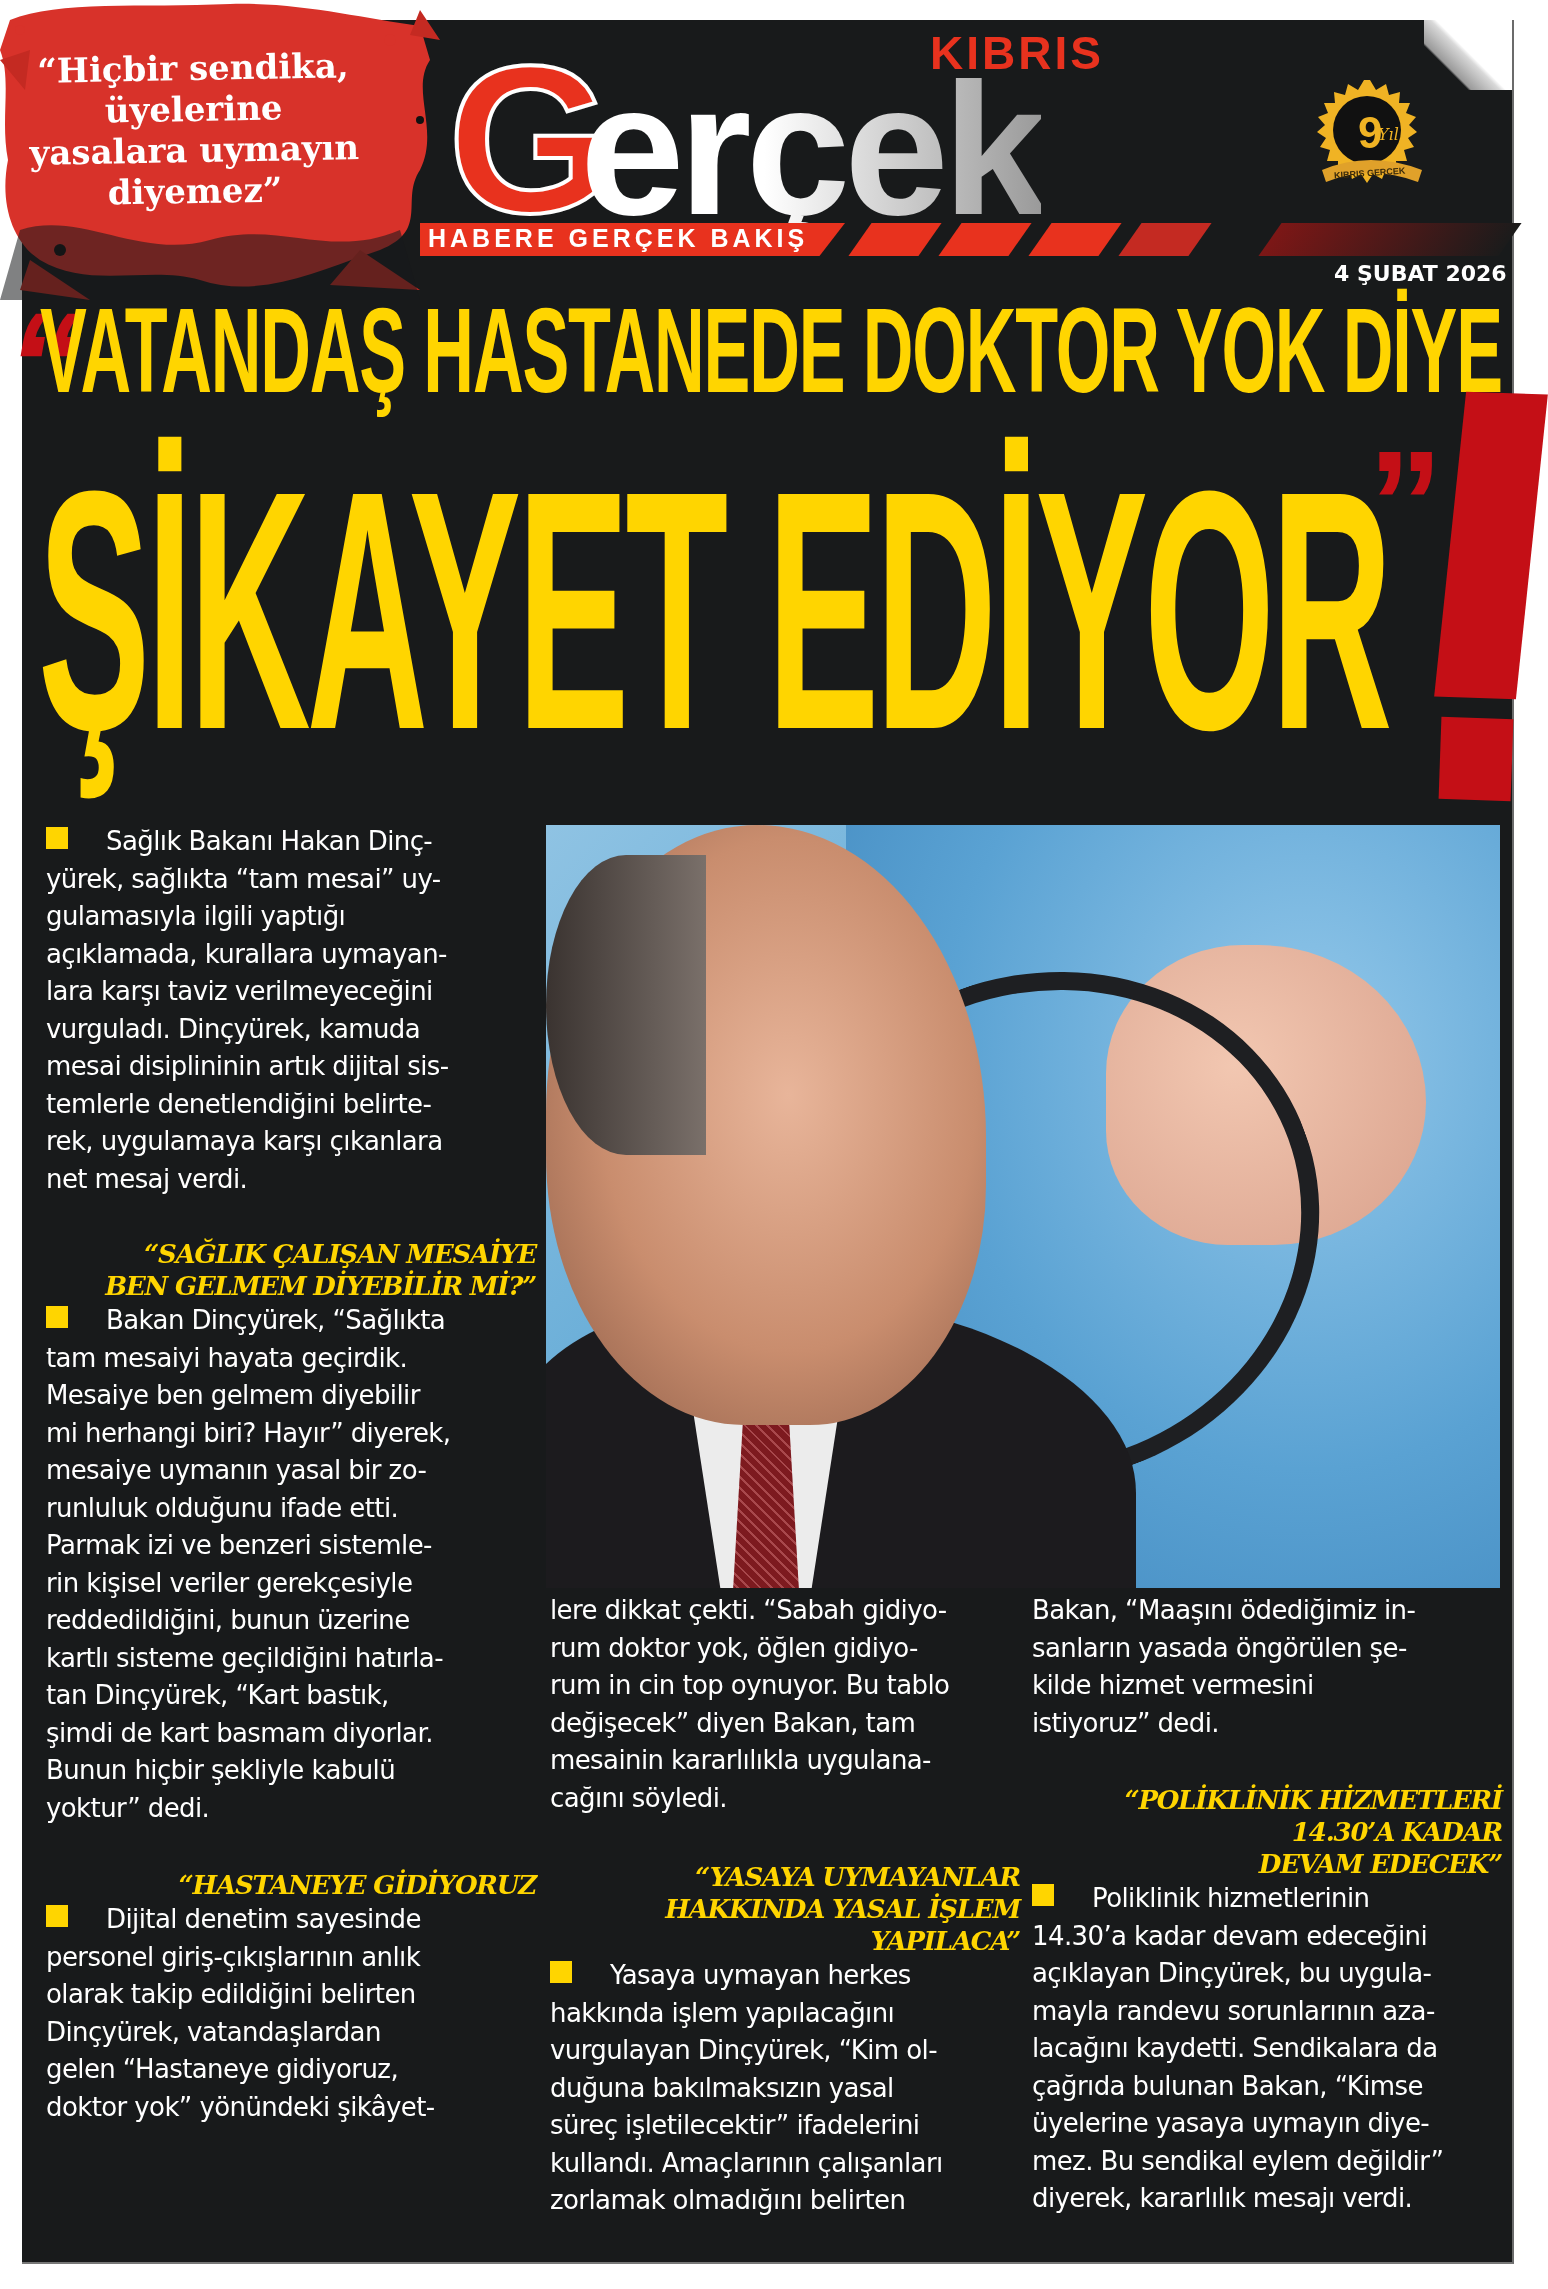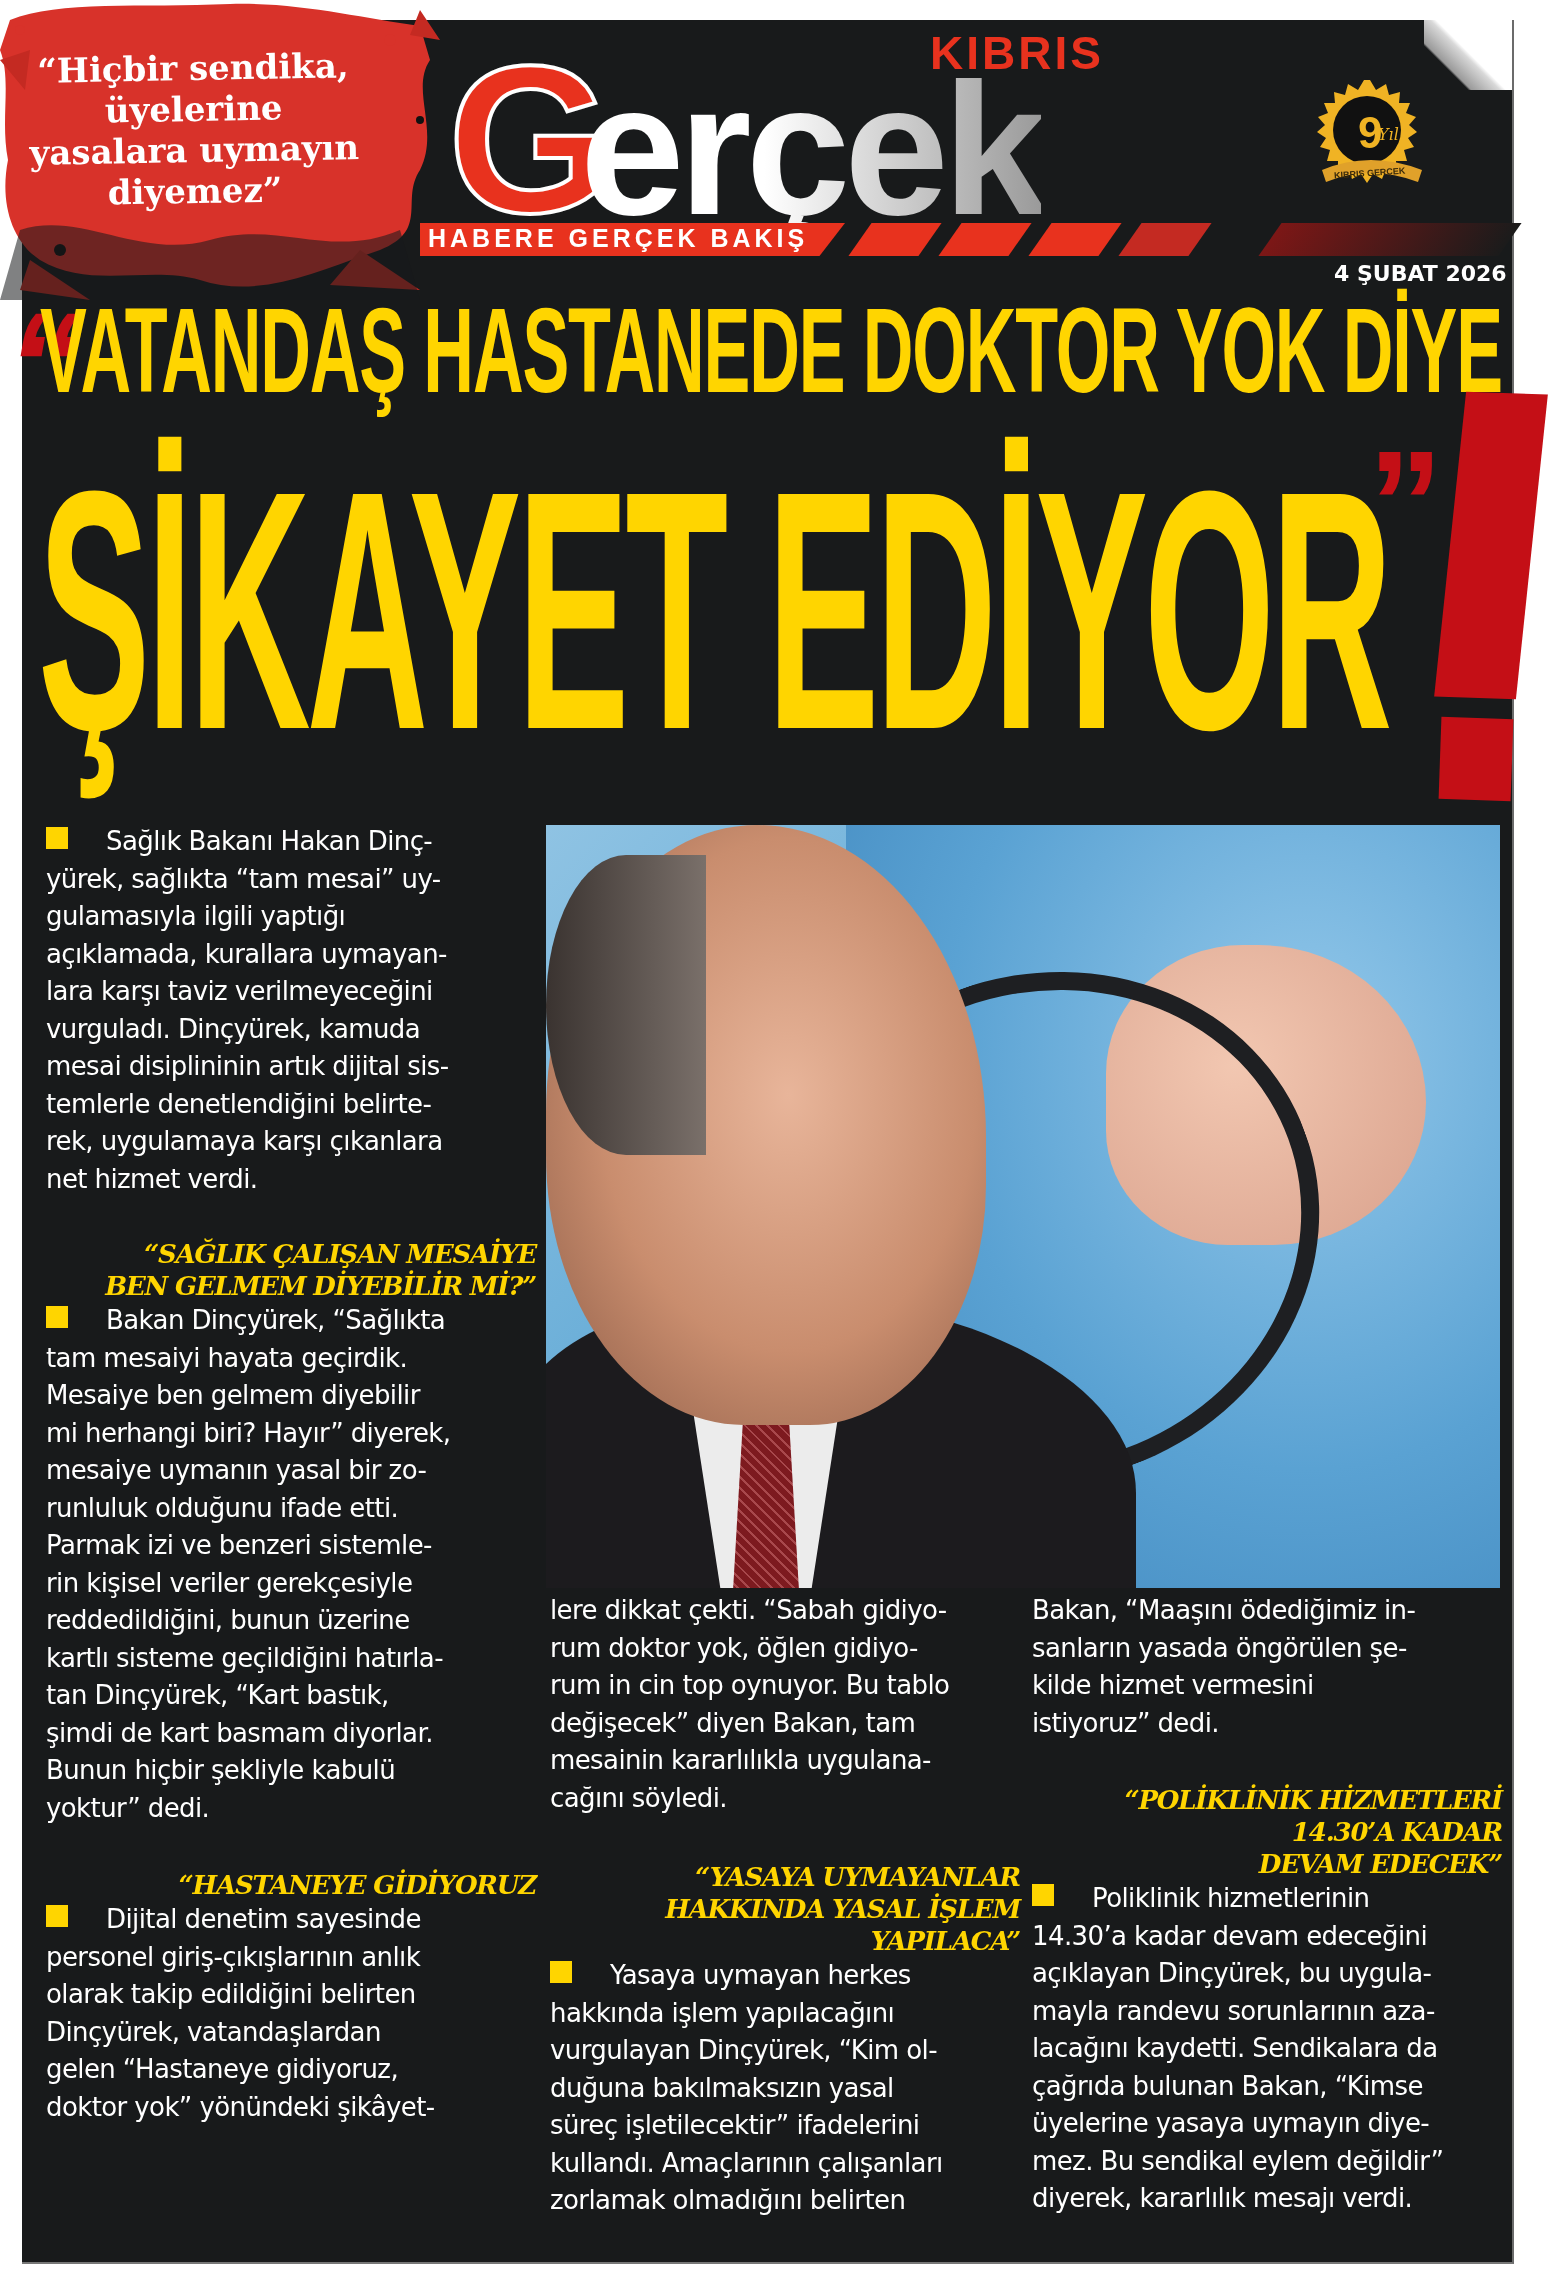--- a/index.html
+++ b/index.html
@@ -111,21 +111,21 @@
   <p>
     <span class="line"><span class="bullet"></span><span>Sağlık Bakanı Hakan Dinç-</span></span>
     <span class="line">yürek, sağlıkta “tam mesai” uy-</span>
     <span class="line">gulamasıyla ilgili yaptığı</span>
     <span class="line">açıklamada, kurallara uymayan-</span>
     <span class="line">lara karşı taviz verilmeyeceğini</span>
     <span class="line">vurguladı. Dinçyürek, kamuda</span>
     <span class="line">mesai disiplininin artık dijital sis-</span>
     <span class="line">temlerle denetlendiğini belirte-</span>
     <span class="line">rek, uygulamaya karşı çıkanlara</span>
-    <span class="line">net hizmet verdi.</span>
+    <span class="line">net mesaj verdi.</span>
   </p>
   <div style="height:40px"></div>
   <p class="sub">
     <span class="line">“SAĞLIK ÇALIŞAN MESAİYE</span>
     <span class="line">BEN GELMEM DİYEBİLİR Mİ?”</span>
   </p>
   <p>
     <span class="line"><span class="bullet"></span><span>Bakan Dinçyürek, “Sağlıkta</span></span>
     <span class="line">tam mesaiyi hayata geçirdik.</span>
     <span class="line">Mesaiye ben gelmem diyebilir</span>

